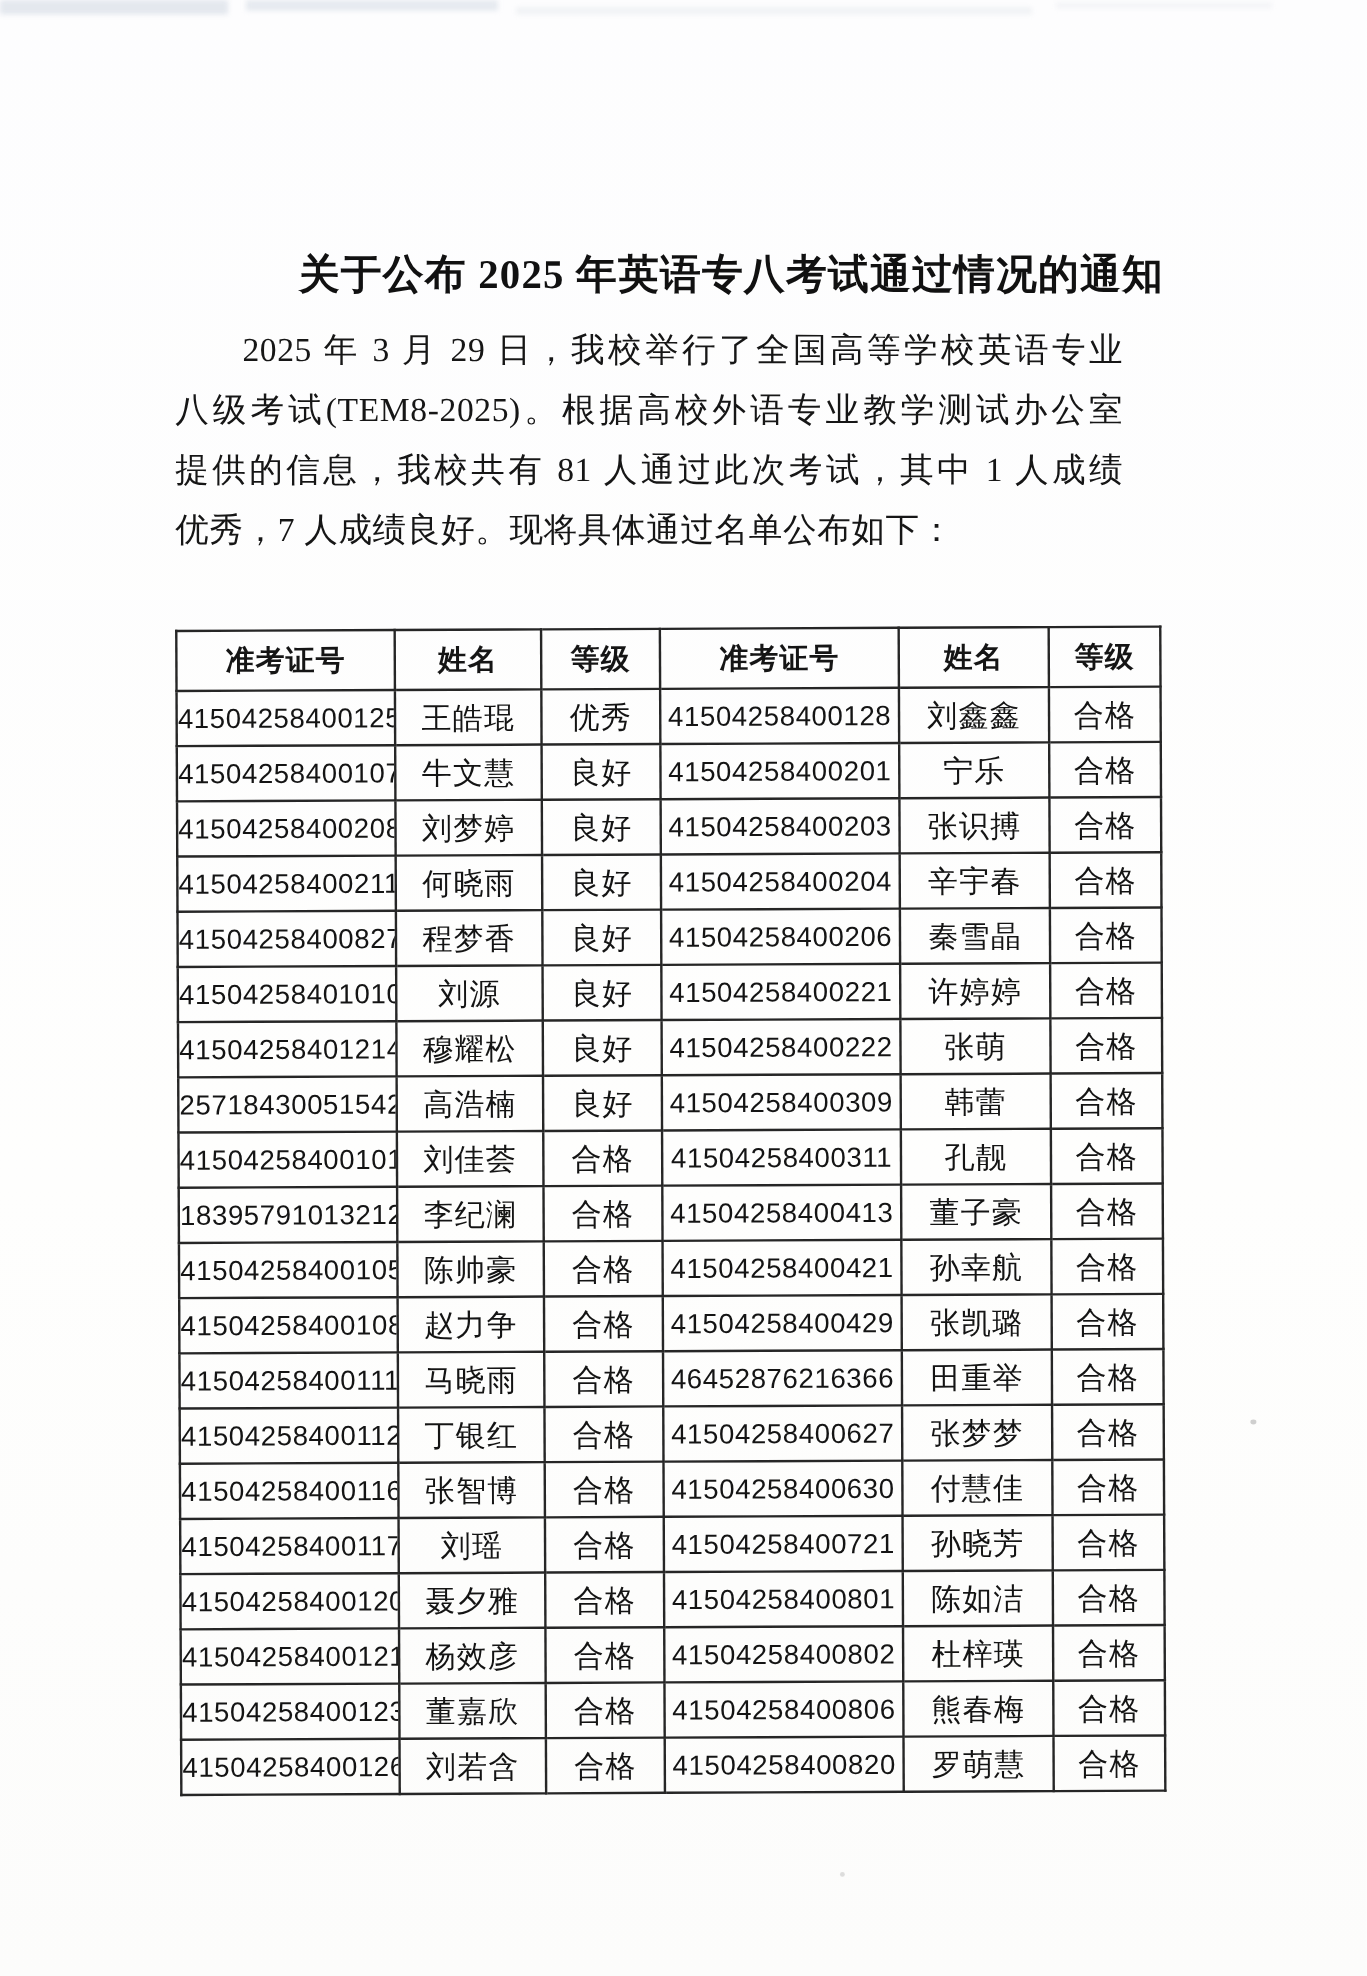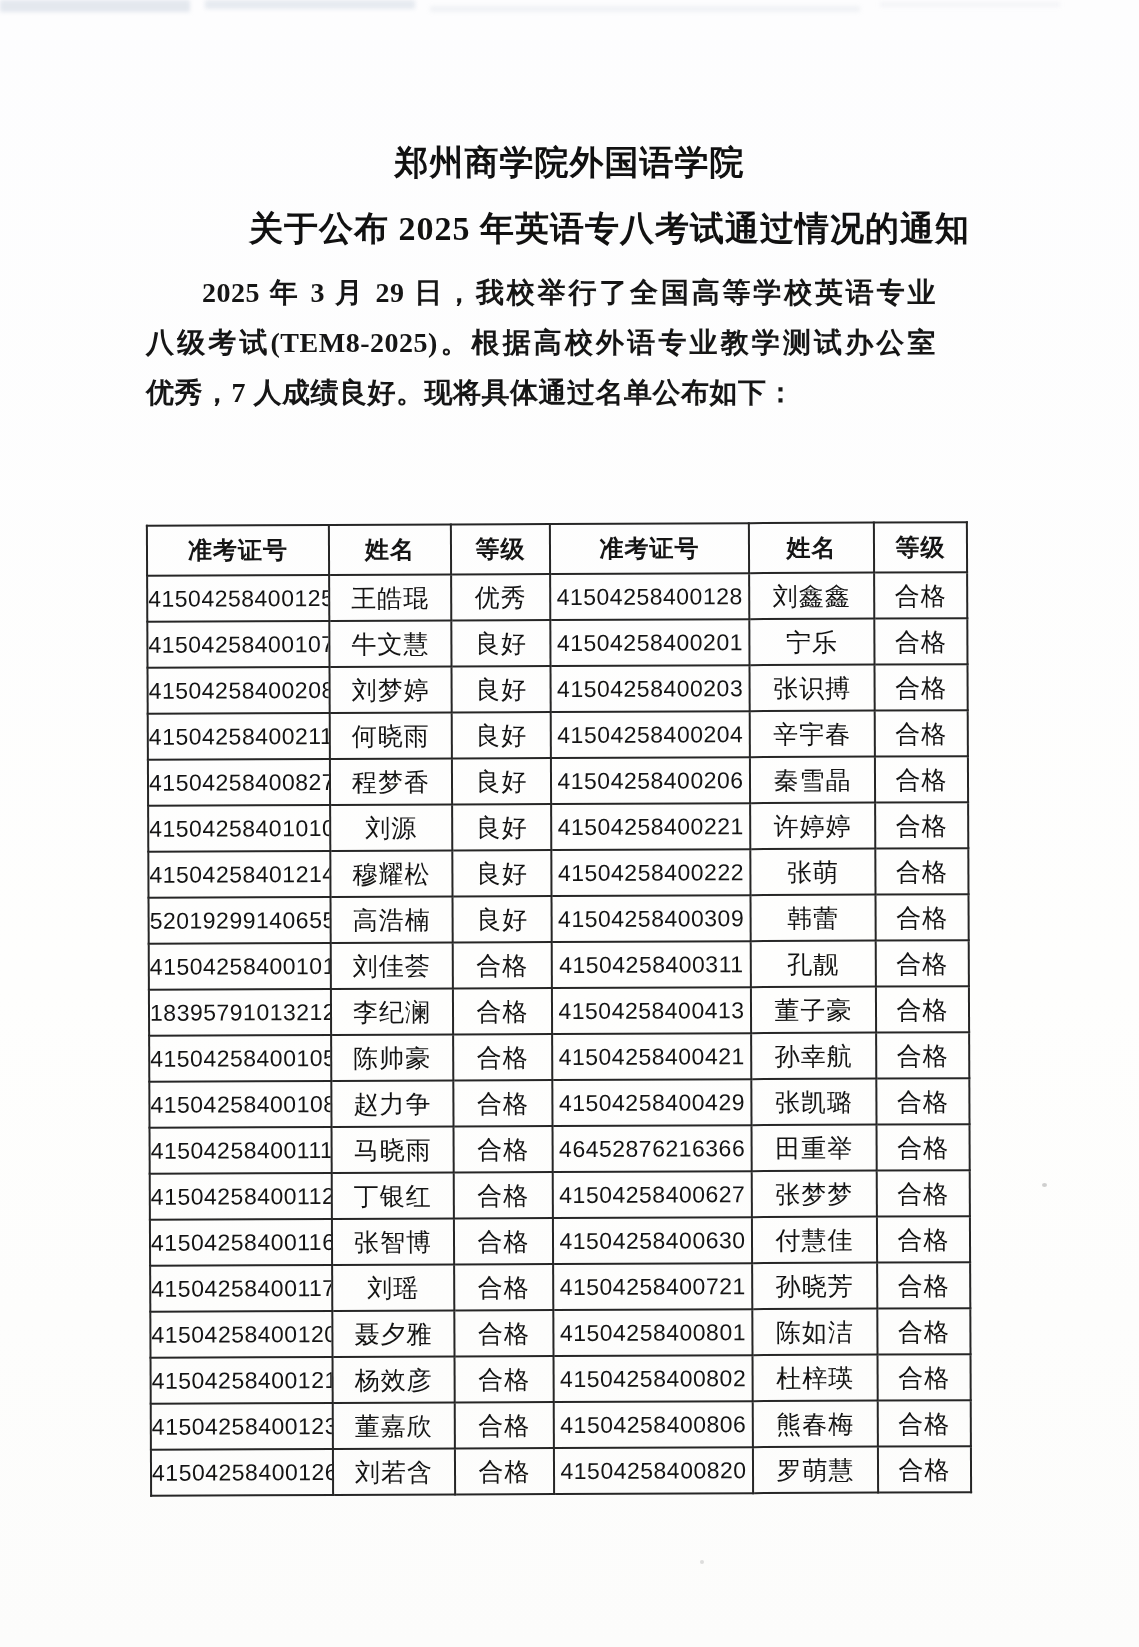--- a/index.html
+++ b/index.html
@@ -41,21 +41,20 @@
     left:146px;top:268px;width:790px;
     font-size:28px;
     line-height:50px;
     color:#161616;
   }
   .body-text .line{
     text-align:justify;
     text-align-last:justify;
     white-space:nowrap;
     letter-spacing:.5px;
-    font-weight:bold;
   }
   .body-text .line.first{text-indent:56px;}
   .body-text .line.last{text-align-last:left;white-space:normal;}
 
   .results{
     position:absolute;left:148px;top:523px;width:820px;
     transform:rotate(-0.25deg);
     transform-origin:50% 50%;
   }
   table{
@@ -98,26 +97,26 @@
 
 <div class="page">
 
   <div class="smudge s1"></div>
   <div class="smudge s2"></div>
   <div class="smudge s3"></div>
   <div class="smudge s4"></div>
   <div class="speck p1"></div>
   <div class="speck p2"></div>
 
-  <div class="title t1">郑州商学院外国语学院</div>
   <div class="title t2">关于公布 2025 年英语专八考试通过情况的通知</div>
 
   <div class="body-text">
     <div class="line first">2025 年 3 月 29 日，我校举行了全国高等学校英语专业</div>
     <div class="line">八级考试(TEM8-2025)。根据高校外语专业教学测试办公室</div>
+    <div class="line">提供的信息，我校共有 81 人通过此次考试，其中 1 人成绩</div>
     <div class="line last">优秀，7 人成绩良好。现将具体通过名单公布如下：</div>
   </div>
 
   <div class="results">
     <table>
       <colgroup>
         <col style="width:182px">
           <col style="width:122px">
           <col style="width:99px">
         <col style="width:199px">
@@ -185,21 +184,21 @@
     </tr>
           <tr>
       <td class="num">41504258401214</td>
       <td class="cn">穆耀松</td>
       <td class="cn">良好</td>
       <td class="num">41504258400222</td>
       <td class="cn">张萌</td>
       <td class="cn">合格</td>
     </tr>
           <tr>
-      <td class="num">52019299140655</td>
+      <td class="num">25718430051542</td>
       <td class="cn">高浩楠</td>
       <td class="cn">良好</td>
       <td class="num">41504258400309</td>
       <td class="cn">韩蕾</td>
       <td class="cn">合格</td>
     </tr>
           <tr>
       <td class="num">41504258400101</td>
       <td class="cn">刘佳荟</td>
       <td class="cn">合格</td>

